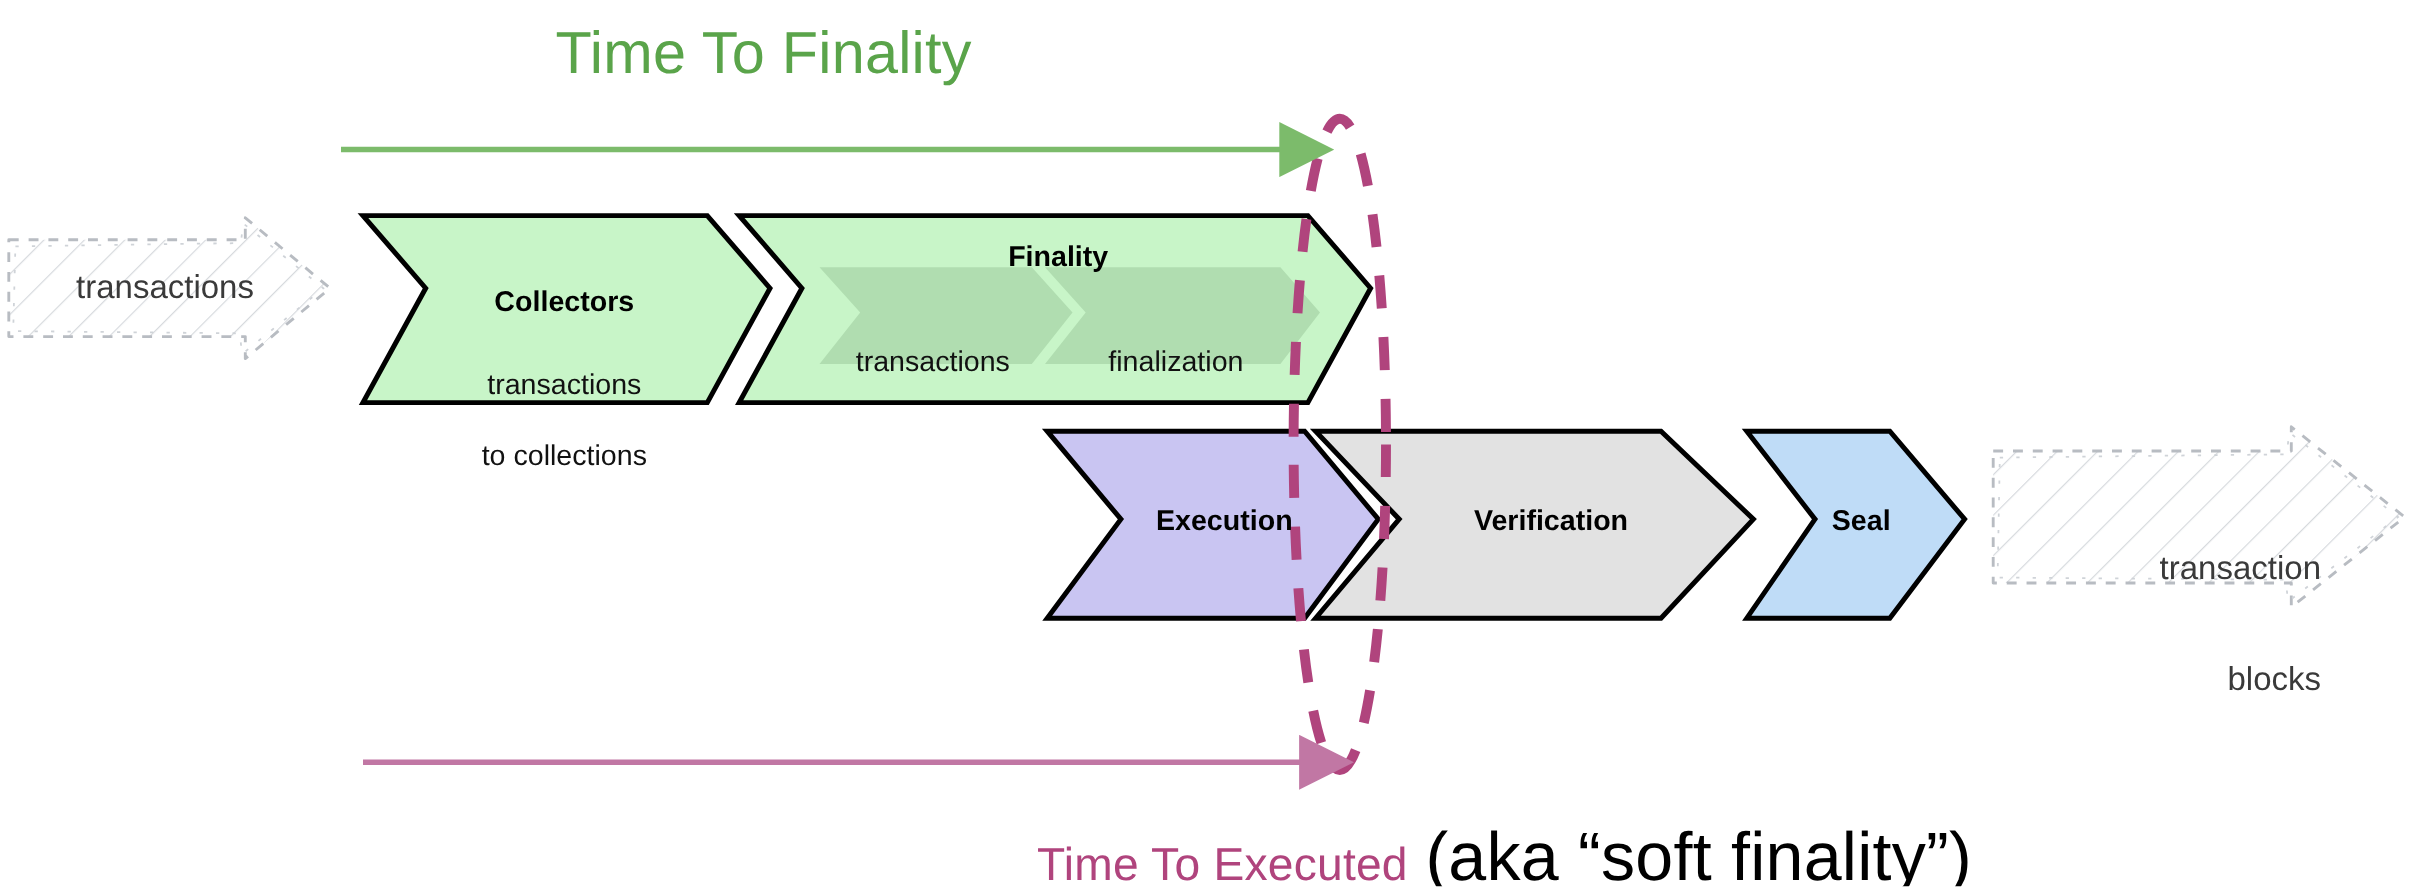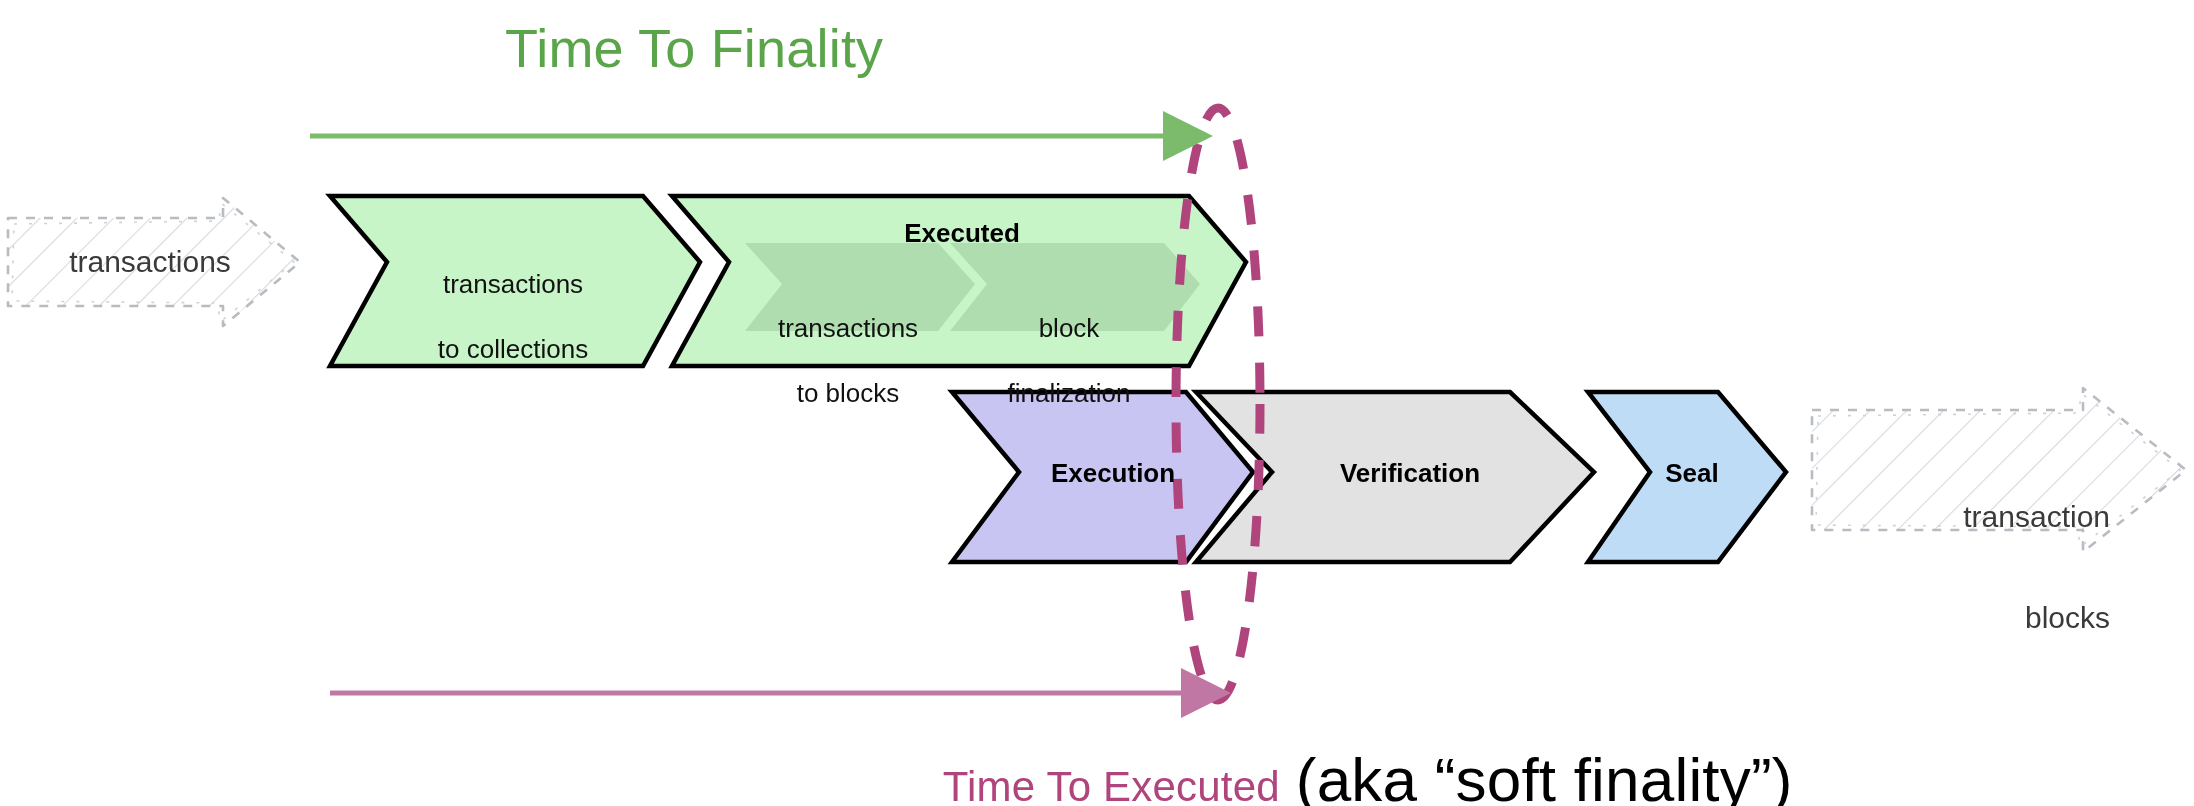--- a/index.html
+++ b/index.html
@@ -76,33 +76,32 @@
   <div class="lbl title-green" style="left:505px; top:18px;">Time To Finality</div>
 
   <div class="lbl sketch-text ctr" style="left:150px; top:245px; width:260px;">transactions</div>
 
   <div class="lbl sketch-text ctr" style="left:1950px; top:433px; width:320px; text-align:right;">
     <div>transaction</div>
     <div>blocks</div>
   </div>
 
   <div class="lbl ctr" style="left:513px; top:224px; width:330px;">
+    <div class="stage-head">Collectors</div>
     <div class="stage-sub" style="margin-top:10px;">transactions</div>
     <div class="stage-sub">to collections</div>
   </div>
 
-  <div class="lbl stage-head ctr" style="left:962px; top:219px; width:340px;">Executed</div>
+  <div class="lbl stage-head ctr" style="left:962px; top:219px; width:340px;">Finality</div>
 
   <div class="lbl ctr" style="left:848px; top:278px; width:250px;">
     <div class="stage-sub">transactions</div>
-    <div class="stage-sub">to blocks</div>
   </div>
 
   <div class="lbl ctr" style="left:1069px; top:278px; width:250px;">
-    <div class="stage-sub">block</div>
     <div class="stage-sub">finalization</div>
   </div>
 
   <div class="lbl stage-head ctr" style="left:1113px; top:459px; width:300px;">Execution</div>
 
   <div class="lbl stage-head ctr" style="left:1410px; top:459px; width:360px;">Verification</div>
 
   <div class="lbl stage-head ctr" style="left:1692px; top:459px; width:220px;">Seal</div>
 
   <div class="lbl" style="left:925px; top:727px;">

